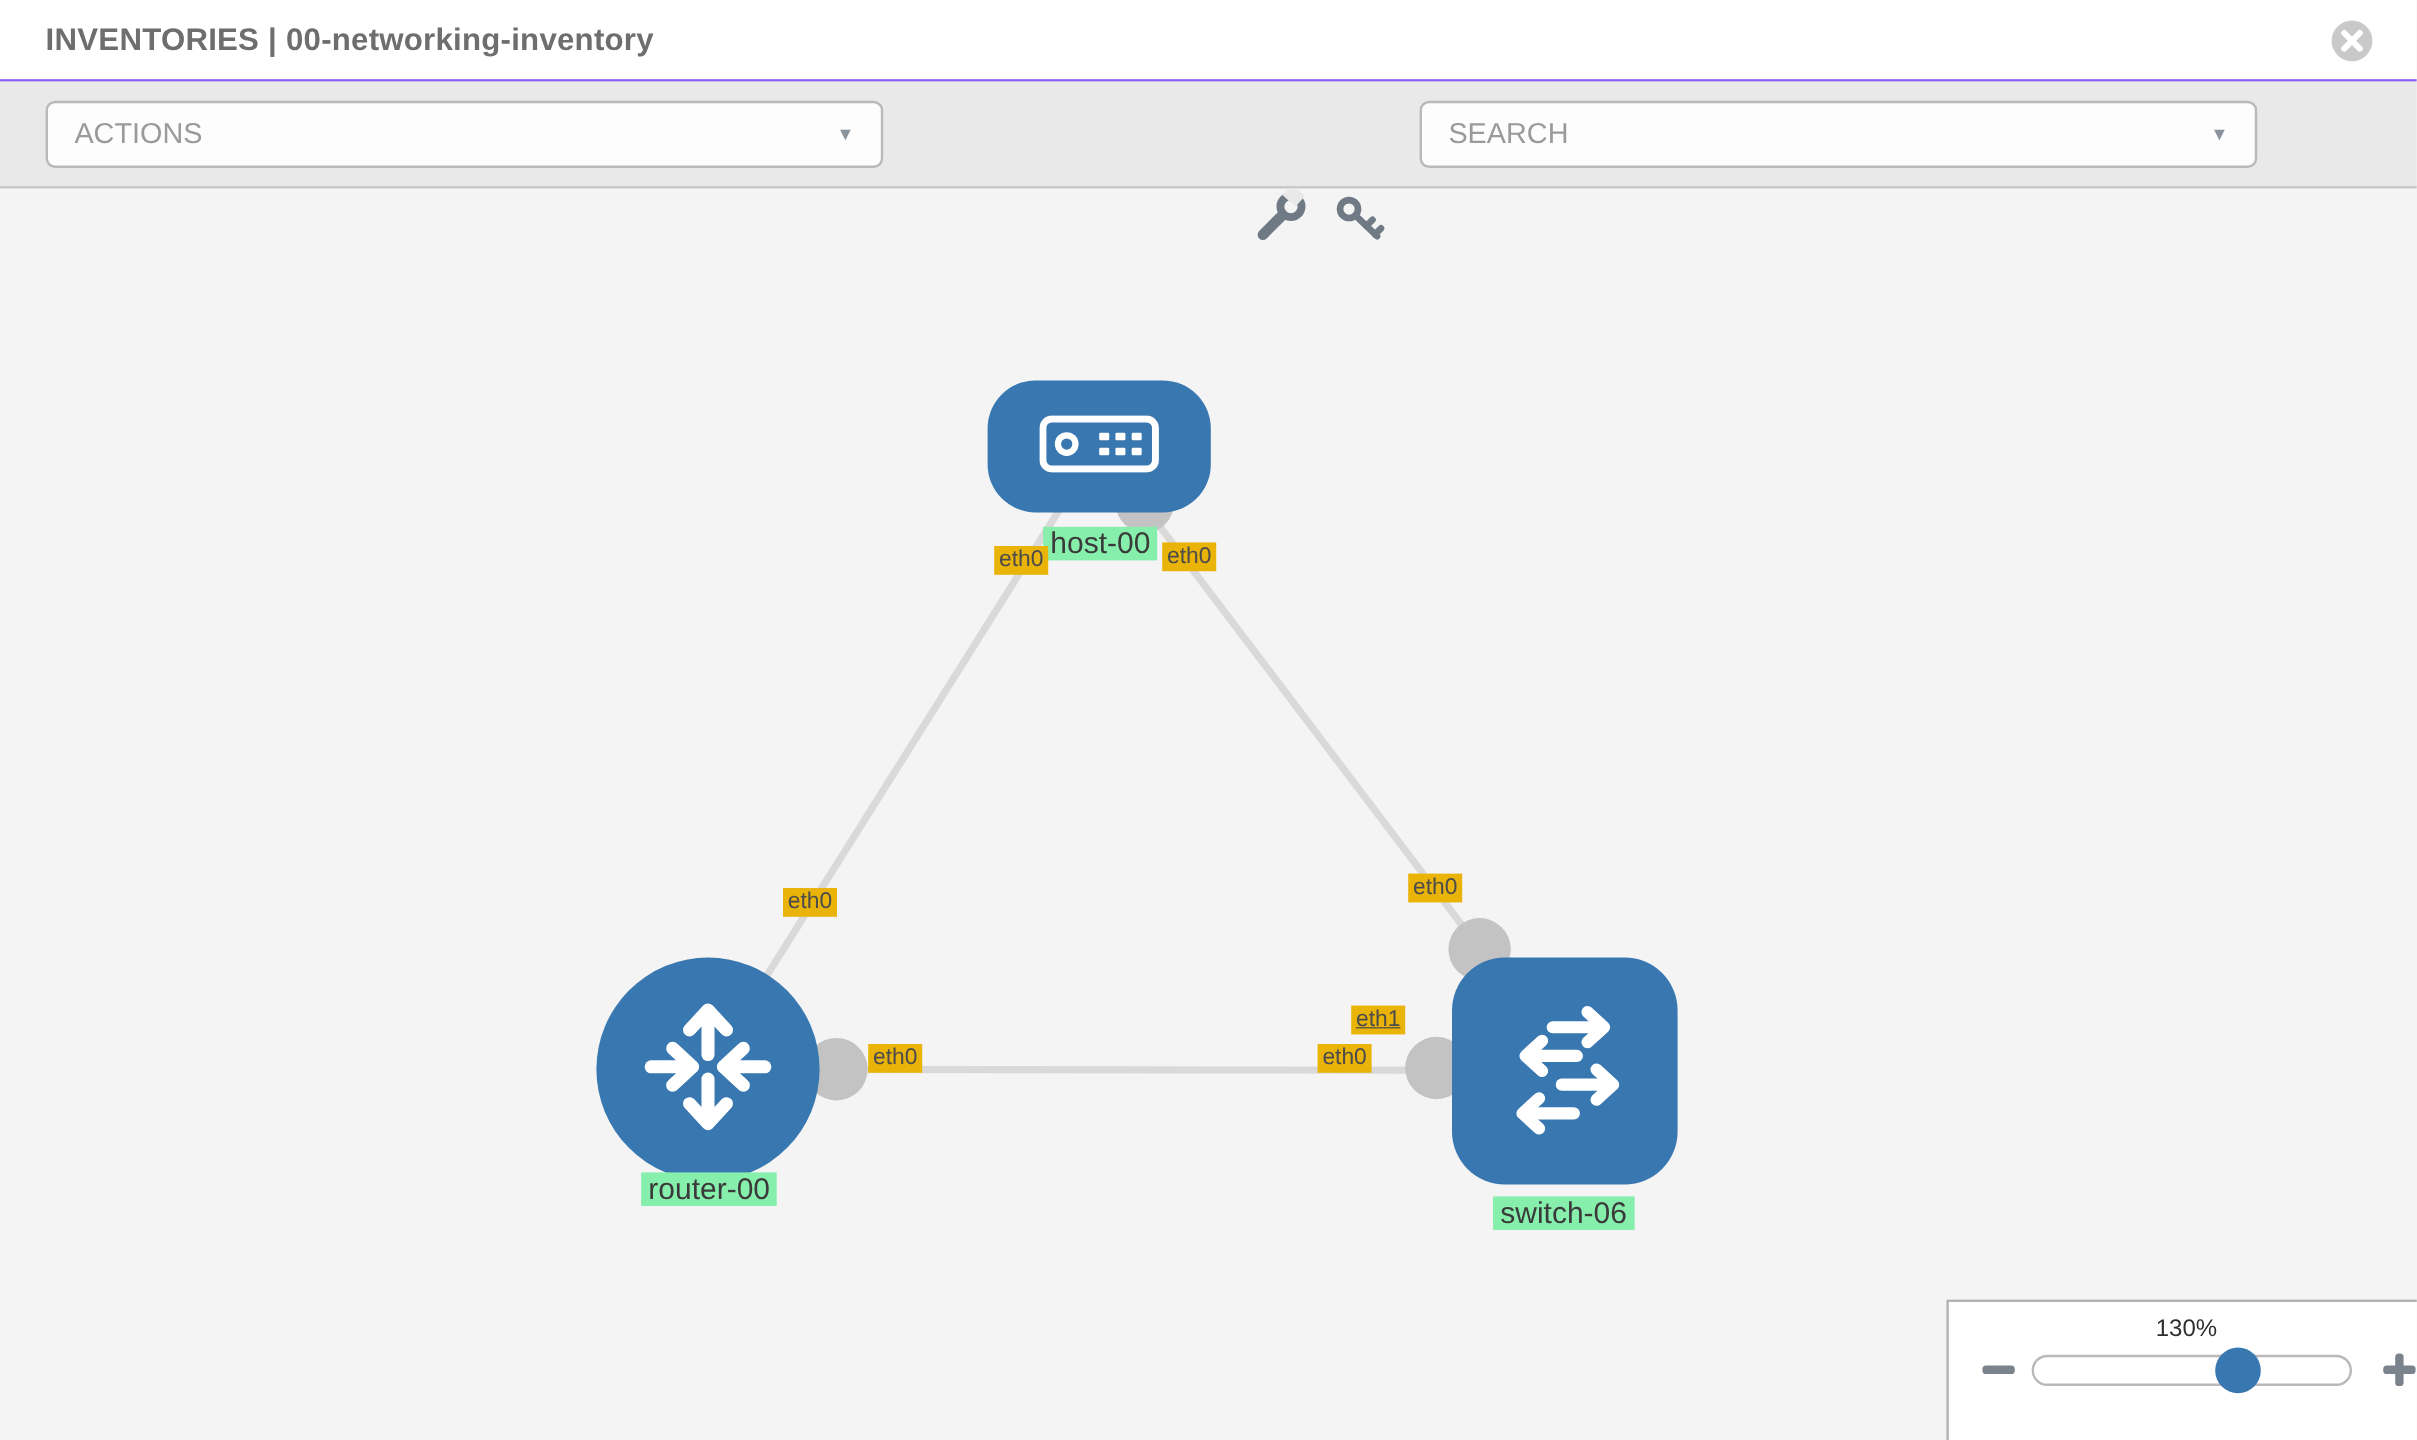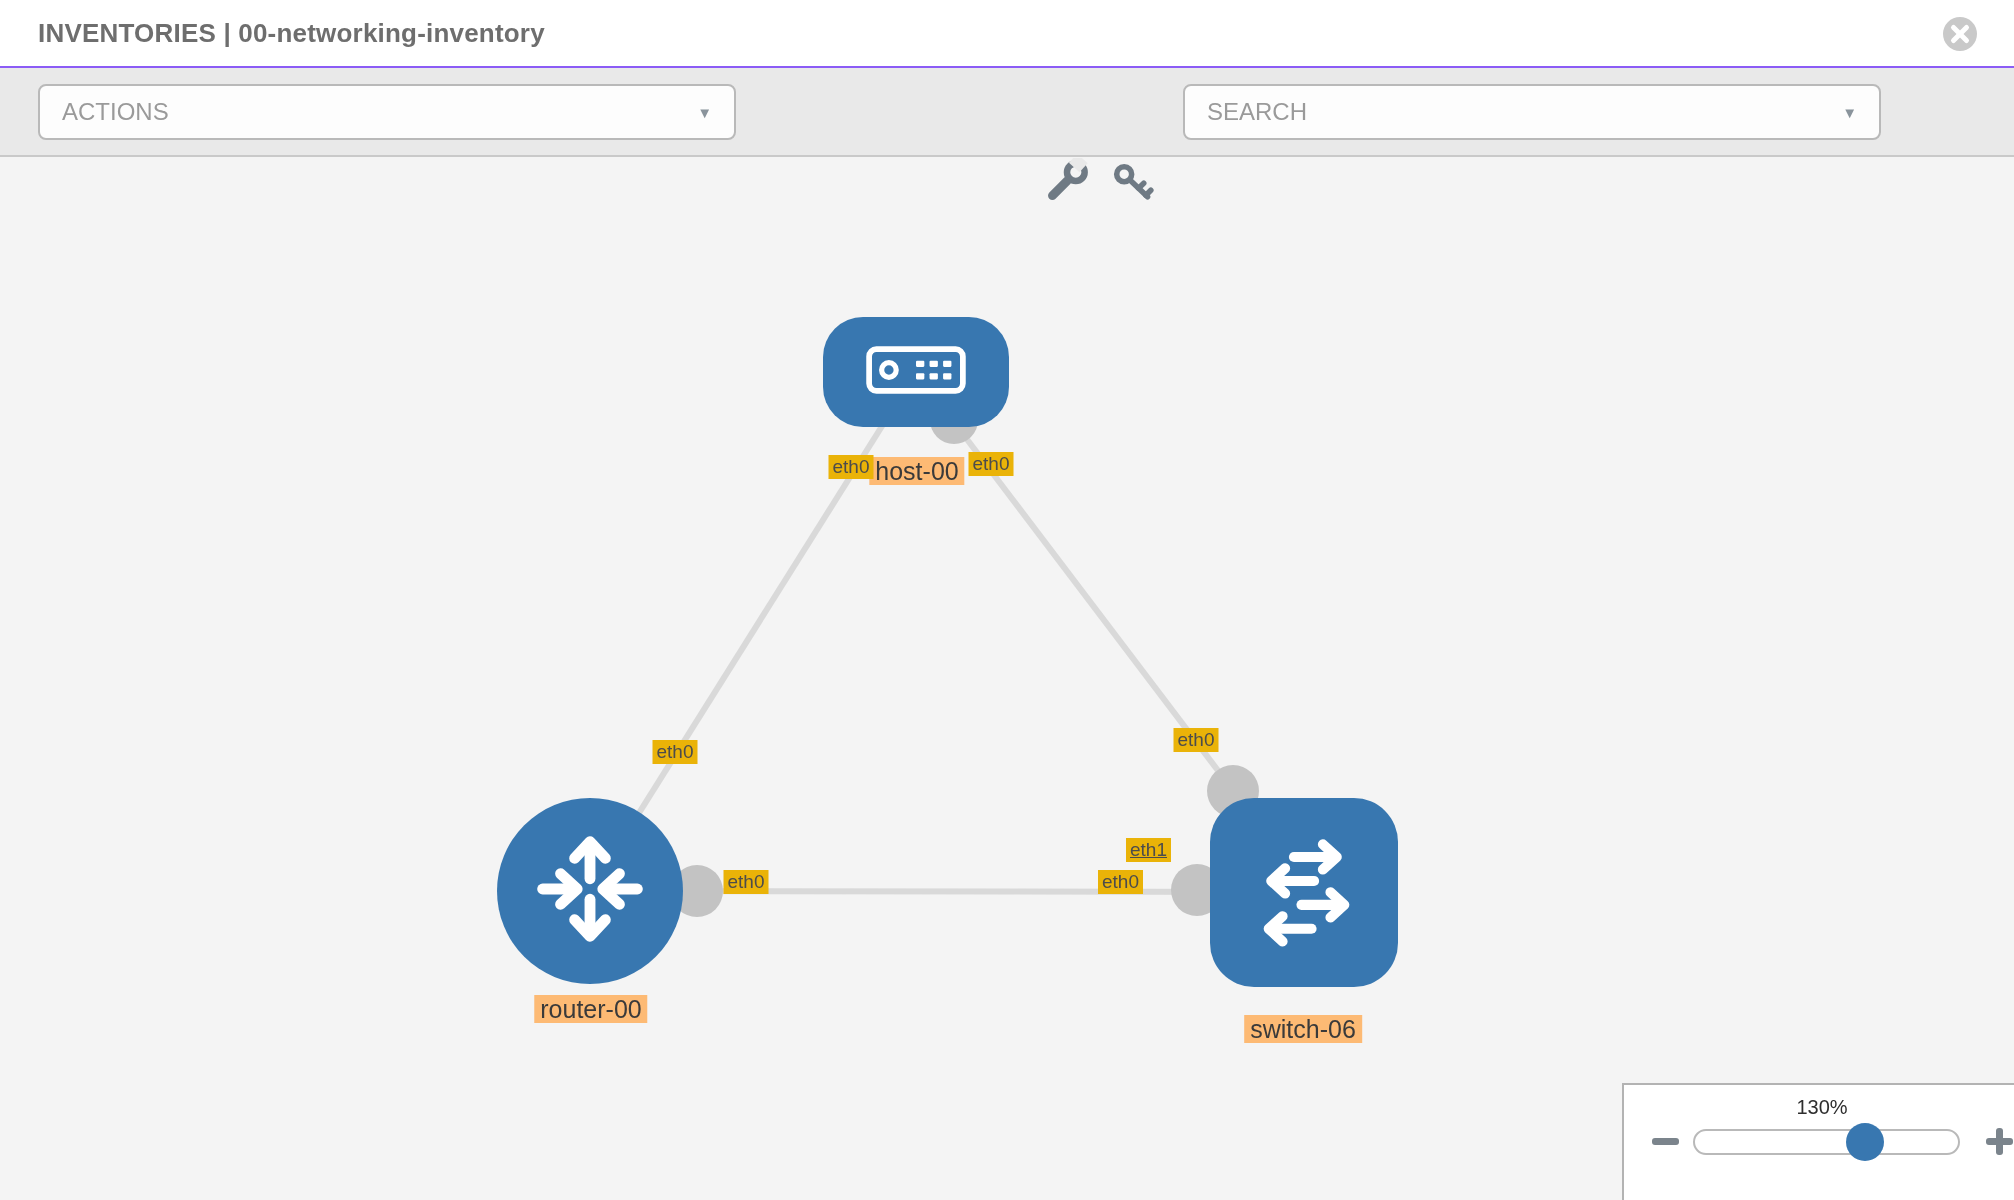--- a/index.html
+++ b/index.html
@@ -43,22 +43,22 @@
   }
   .node-host{left:823px;top:317px;width:186px;height:110px;border-radius:40px;}
   .node-router{left:497px;top:798px;width:186px;height:186px;border-radius:50%;}
   .node-switch{left:1210px;top:798px;width:188px;height:189px;border-radius:44px;}
   .chip{
     position:absolute;background:#eab308;color:#4c4c4c;font-size:19px;line-height:24px;
     padding:0 4px;white-space:nowrap;z-index:5;transform:translate(-50%,-50%);
   }
   .chip-abs{transform:none;}
   .node-label{
-    position:absolute;background:#fdba74;color:#3a3a3a;font-size:25px;line-height:28px;
-    padding:0 6px;white-space:nowrap;z-index:5;transform:translateX(-50%);margin-top:18px;
+    position:absolute;background:#86efac;color:#3a3a3a;font-size:25px;line-height:28px;
+    padding:0 6px;white-space:nowrap;z-index:5;transform:translateX(-50%);
   }
   
   .zoom-panel{
     position:absolute;left:1622px;top:1083px;width:400px;height:125px;background:#ffffff;
     border:2px solid #b3b3b3;z-index:6;box-sizing:border-box;
   }
   .zoom-value{position:absolute;left:0;top:11px;width:396px;text-align:center;
     font-size:20px;color:#2e2e2e;}
   .zoom-minus{position:absolute;left:28px;top:53px;width:27px;height:7px;border-radius:3px;
     background:#7b848c;cursor:pointer;}

